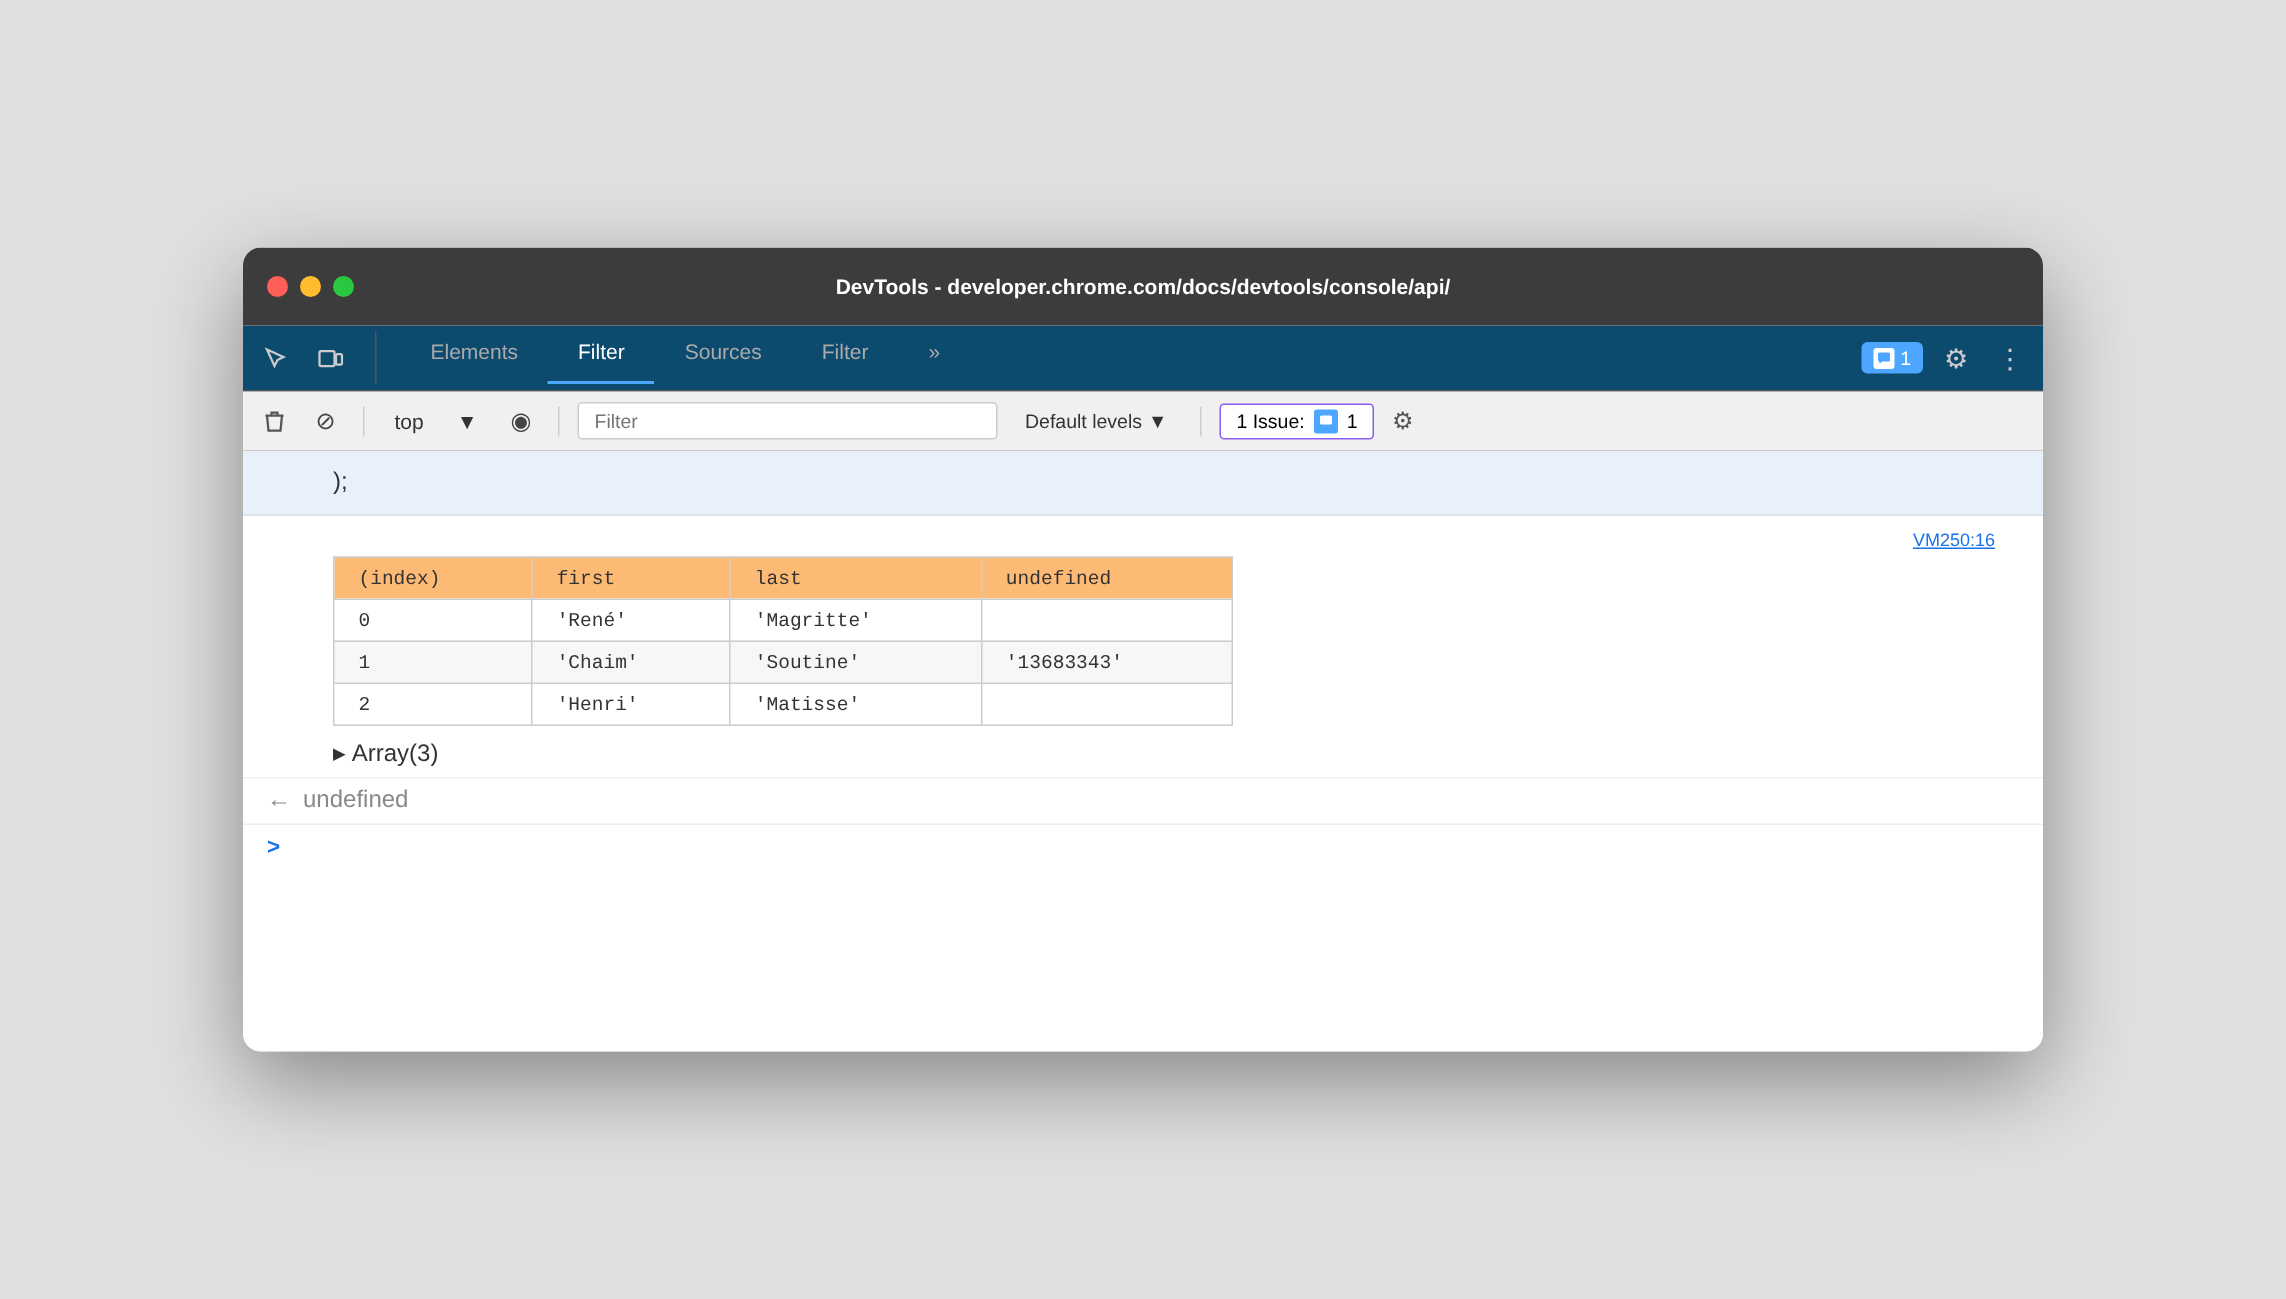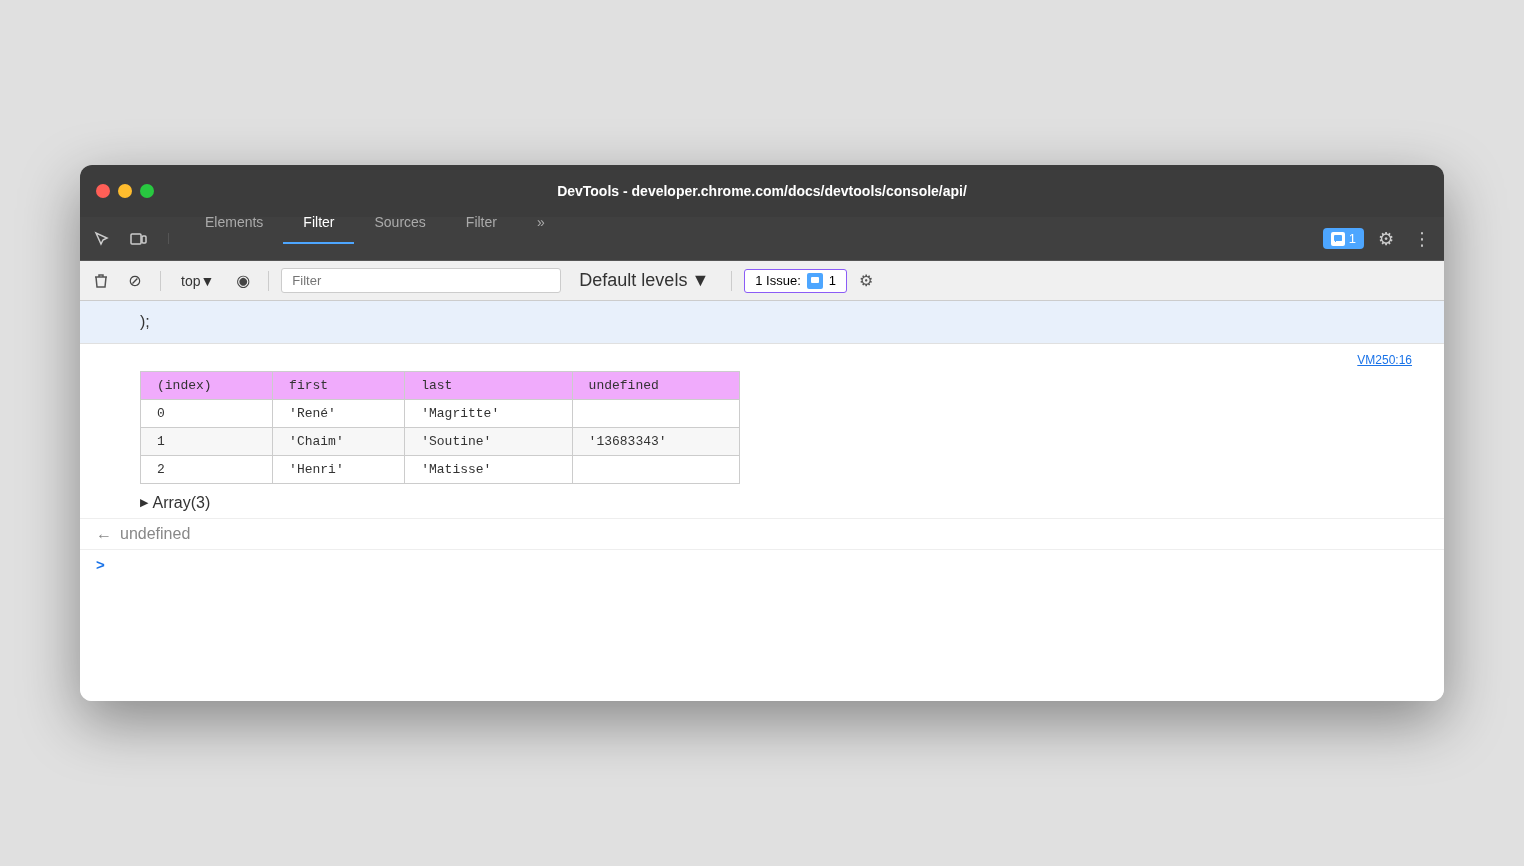--- a/index.html
+++ b/index.html
@@ -5,21 +5,21 @@
     * { box-sizing: border-box; margin: 0; padding: 0; }
     body {
       background: #e0e0e0;
       display: flex;
       align-items: center;
       justify-content: center;
       min-height: 100vh;
       font-family: -apple-system, BlinkMacSystemFont, 'Segoe UI', sans-serif;
     }
     .window {
-      width: 1364px;
+      width: 1200px;
       background: #f5f5f5;
       border-radius: 12px;
       box-shadow: 0 20px 60px rgba(0,0,0,0.4);
       overflow: hidden;
     }
     
     .title-bar {
       background: #3c3c3c;
       height: 52px;
       display: flex;
@@ -44,25 +44,25 @@
       position: absolute;
       left: 50%;
       transform: translateX(-50%);
       color: #ffffff;
       font-size: 14px;
       font-weight: 600;
       white-space: nowrap;
     }
     
     .tab-bar {
-      background: #404040;
+      background: #0c4a6e;
       height: 44px;
       display: flex;
       align-items: center;
-      padding: 16px 8px;
+      padding: 4px 8px;
       border-bottom: 1px solid #555;
     }
     .tab-icons {
       display: flex;
       align-items: center;
       gap: 8px;
       margin-right: 16px;
       padding-right: 16px;
       border-right: 1px solid #555;
       height: 100%;
@@ -159,21 +159,21 @@
     }
     .divider-v {
       width: 1px;
       height: 20px;
       background: #ccc;
       margin: 0 4px;
     }
     .context-selector {
       display: flex;
       align-items: center;
-      gap: 0;
+      gap: 22px;
       padding: 3px 8px;
       background: transparent;
       border: none;
       font-size: 14px;
       color: #333;
       cursor: pointer;
     }
     .filter-input {
       flex: 1;
       max-width: 280px;
@@ -185,21 +185,21 @@
       color: #a16207;
       outline: none;
     }
     .default-levels-btn {
       display: flex;
       align-items: flex-start;
       gap: 4px;
       padding: 4px 10px;
       border: none;
       background: transparent;
-      font-size: 18px;
+      font-size: 13px;
       color: #333;
       cursor: pointer;
     }
     .issue-badge {
       display: flex;
       align-items: center;
       gap: 6px;
       padding: 3px 10px;
       border: 1px solid #8b5cf6;
       border-radius: 3px;
@@ -248,21 +248,21 @@
       padding: 4px 16px 4px 60px;
       clear: both;
     }
     .data-table {
       border-collapse: collapse;
       font-family: 'Menlo', 'Monaco', 'Courier New', monospace;
       font-size: 13px;
       min-width: 600px;
     }
     .data-table th {
-      background: #f0abfc;
+      background: #fdba74;
       border: 1px solid #ccc;
       padding: 6px 16px;
       text-align: left;
       font-weight: normal;
       color: #333;
     }
     .data-table td {
       border: 1px solid #ccc;
       padding: 6px 16px;
       color: #333;

